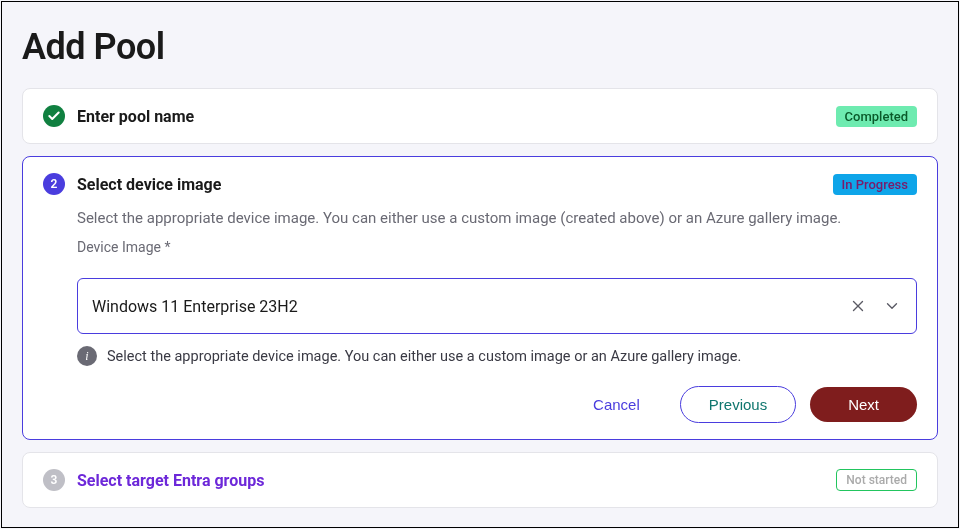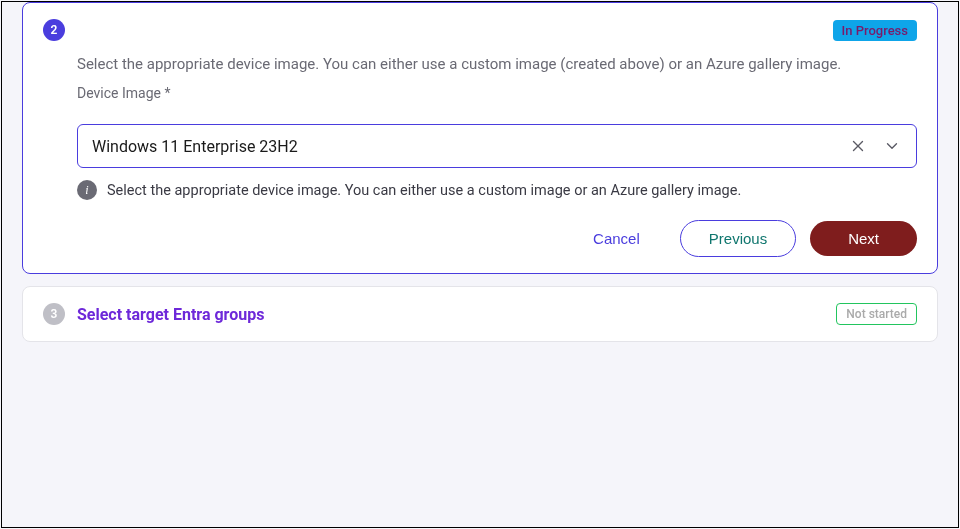--- a/index.html
+++ b/index.html
@@ -113,21 +113,21 @@
       color: #6a6a74;
       font-size: 14px;
       margin-bottom: 23px;
     }
     .combo {
       border: 1.5px solid #4a3dde;
       border-radius: 6px;
       display: flex;
       align-items: center;
       padding: 10px 14px;
-      height: 44px;
+      height: 56px;
       margin-bottom: 12px;
       margin-top: 10px;
     }
     .combo-value {
       flex: 1;
       font-size: 16px;
       color: #1a1a1a;
     }
     .combo-icons {
       display: flex;
@@ -196,26 +196,41 @@
     .btn-primary {
       background: #7f1d1d;
       color: #fff;
       padding: 9px 38px;
     }
   </style>
 </head>
 <body>
 
 <div class="container">
-
+  <h1 class="page-title">Add Pool</h1>
+
+  <div class="step-card">
+    <div class="step-header">
+      <div class="step-header-left">
+        <div class="step-indicator completed">
+          <svg width="14" height="14" viewBox="0 0 24 24" fill="none" stroke="#fff" stroke-width="3.5" stroke-linecap="round" stroke-linejoin="round">
+              <polyline points="20 6 9 17 4 12"></polyline>
+            </svg>
+        </div>
+        <div class="step-title">Enter pool name</div>
+      </div>
+      <div class="badge completed-badge">Completed</div>
+    </div>
+  </div>
 
   <div class="step-card active">
     <div class="step-header">
       <div class="step-header-left">
         <div class="step-indicator active-ind">2</div>
+        <div class="step-title">Select device image</div>
       </div>
       <div class="badge progress-badge">In Progress</div>
     </div>
     <div class="step-body">
       <div class="desc-text">Select the appropriate device image. You can either use a custom image (created above) or an Azure gallery image.</div>
       <div class="field-label">Device Image *</div>
       <div class="combo">
         <div class="combo-value">Windows 11 Enterprise 23H2</div>
         <div class="combo-icons">
           <div class="combo-icon-btn">

